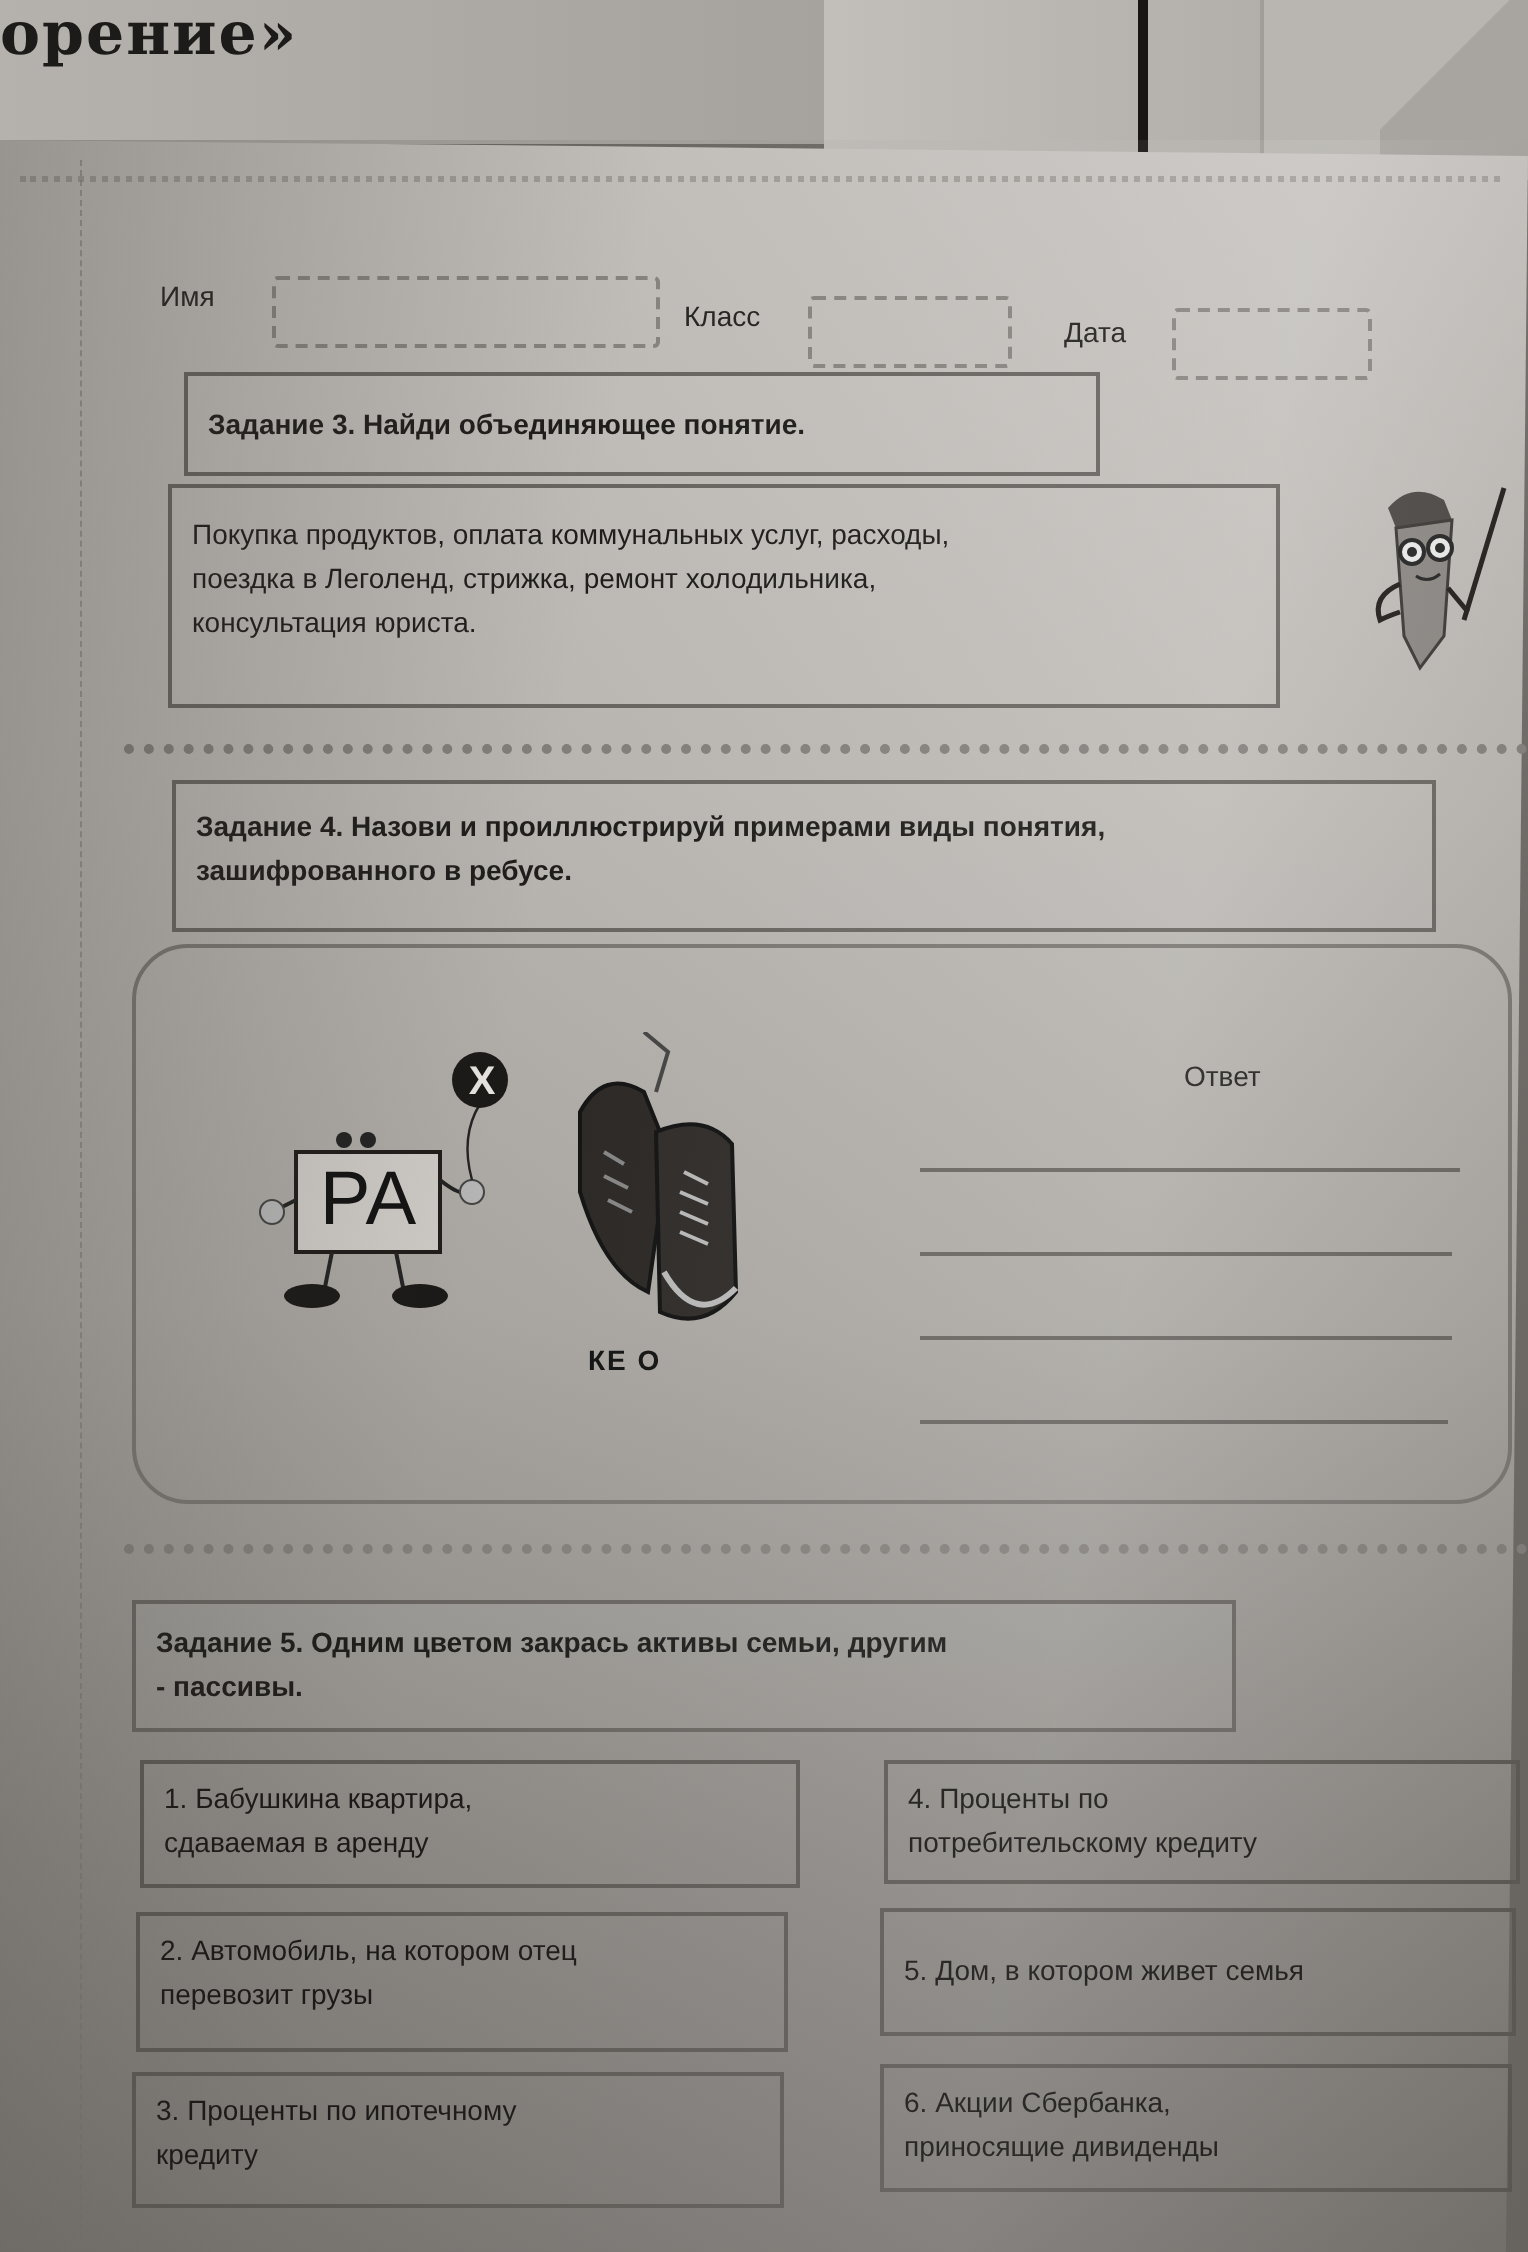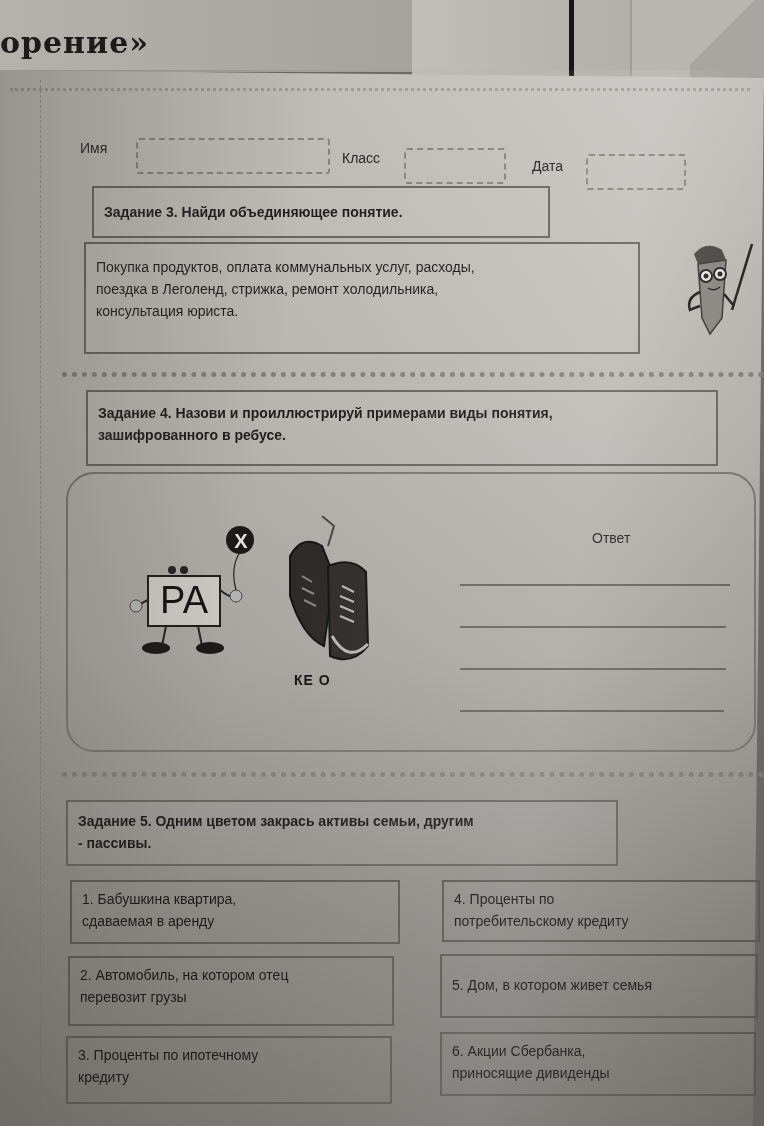--- a/index.html
+++ b/index.html
@@ -7,21 +7,21 @@
       width: 764px; height: 1126px; overflow: hidden; position: relative;
       background: #6e6a66;
       font-family: "Liberation Sans", sans-serif;
     }
     
     .bg-page {
       position: absolute; left: 0; top: 0; width: 412px; height: 72px;
       background: linear-gradient(90deg, #b5b2ad 0%, #a6a39e 100%);
     }
     .bg-title {
-      position: absolute; left: 0; top: 25px;
+      position: absolute; left: 0; top: 0;
       font-family: "DejaVu Serif", serif; font-weight: bold; font-size: 30px;
       color: #1c1b1a; letter-spacing: 1px;
     }
     .bg-right {
       position: absolute; left: 412px; top: 0; width: 352px; height: 90px;
       background: linear-gradient(90deg, #c2bfbb 0%, #b3b0ab 60%, #a9a6a1 100%);
     }
     .bg-bar {
       position: absolute; left: 569px; top: 0; width: 5px; height: 80px; background: #1a1615;
     }

